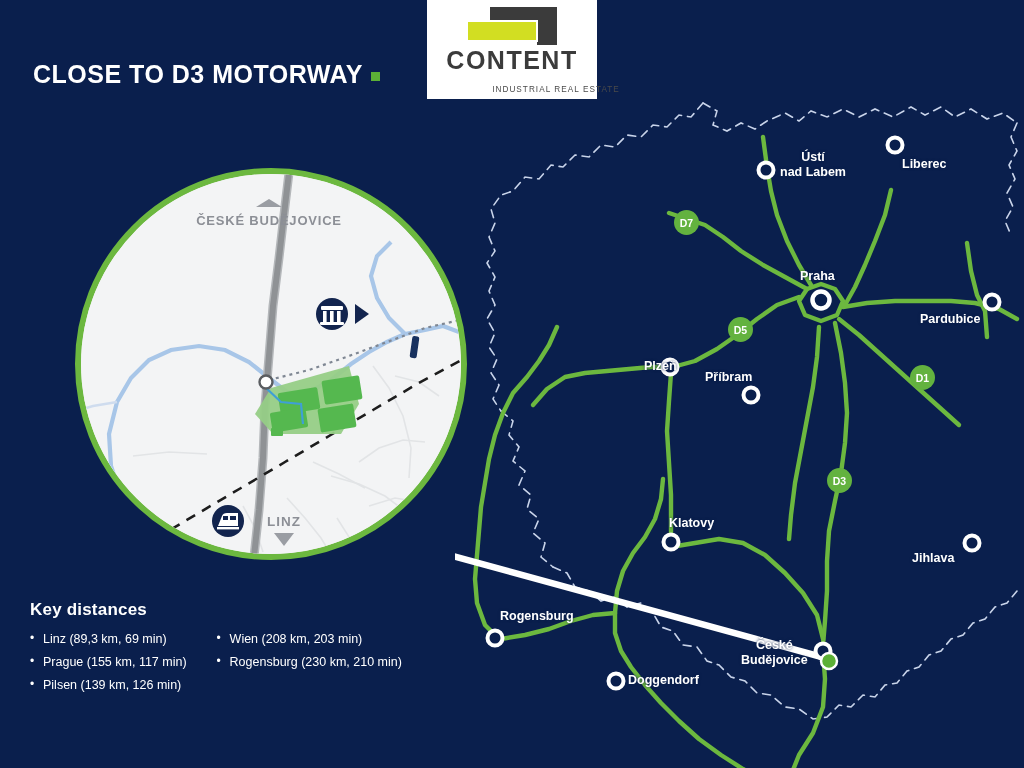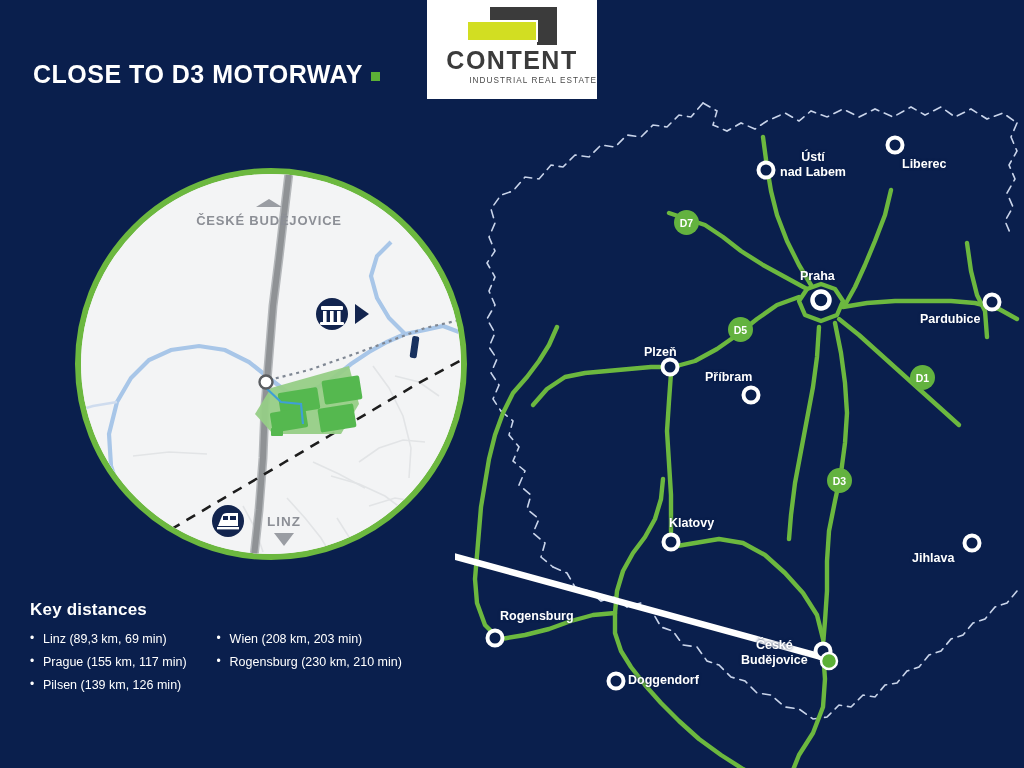--- a/index.html
+++ b/index.html
@@ -11,22 +11,22 @@
   #title{position:absolute;left:33px;top:60px;color:#ffffff;
          font-size:25px;font-weight:bold;letter-spacing:.5px;white-space:nowrap;}
   #title-dot{display:inline-block;width:9px;height:9px;background:#5cb036;
              margin-left:8px;vertical-align:2px;}
 
   #logo{position:absolute;left:427px;top:0;width:170px;height:99px;background:#ffffff;}
   #logo-mark{position:absolute;left:0;top:0;width:170px;height:52px;}
   #logo-name{position:absolute;left:0;top:46px;width:170px;text-align:center;
              font-size:25px;font-weight:600;color:#3b3b3b;letter-spacing:1.5px;
              font-family:"Liberation Sans",sans-serif;}
-  #logo-sub{position:absolute;left:0;top:76px;width:170px;text-align:right;
-            font-size:8.2px;color:#4a4a4a;letter-spacing:1.05px;}
+  #logo-sub{position:absolute;left:0;top:85px;width:170px;text-align:center;
+            font-size:8.2px;color:#4a4a4a;letter-spacing:1.05px;padding-left:44px;}
 
   
   #kd{position:absolute;left:30px;top:600px;width:470px;color:#ffffff;}
   #kd h2{margin:0 0 10px 0;font-size:17px;font-weight:bold;letter-spacing:.2px;}
   .kd-cols{display:flex;gap:30px;}
   .kd-col{display:flex;flex-direction:column;gap:4px;}
   .kd-item{font-size:12.5px;line-height:19px;color:#ffffff;white-space:nowrap;
            position:relative;padding-left:13px;}
   .kd-item:before{content:"\2022";position:absolute;left:0;top:-1px;color:#ffffff;font-size:12px;}
 
@@ -144,21 +144,21 @@
     </svg>
 
     
     <div class="citylabel two" style="left:325px;top:55px;">
       <div>Ústí</div>
       <div>nad Labem</div>
     </div>
     <div class="citylabel" style="left:447px;top:62px;">Liberec</div>
     <div class="citylabel" style="left:345px;top:174px;">Praha</div>
     <div class="citylabel" style="left:465px;top:217px;">Pardubice</div>
-    <div class="citylabel" style="left:177px;top:250px;padding-left:12px;">Plzeň</div>
+    <div class="citylabel" style="left:177px;top:264px;padding-left:12px;">Plzeň</div>
     <div class="citylabel" style="left:250px;top:275px;">Příbram</div>
     <div class="citylabel" style="left:214px;top:421px;">Klatovy</div>
     <div class="citylabel" style="left:457px;top:456px;">Jihlava</div>
     <div class="citylabel" style="left:45px;top:514px;">Rogensburg</div>
     <div class="citylabel" style="left:173px;top:578px;">Doggendorf</div>
     <div class="citylabel two" style="left:286px;top:543px;">
       <div>České</div>
       <div>Budějovice</div>
     </div>
     

